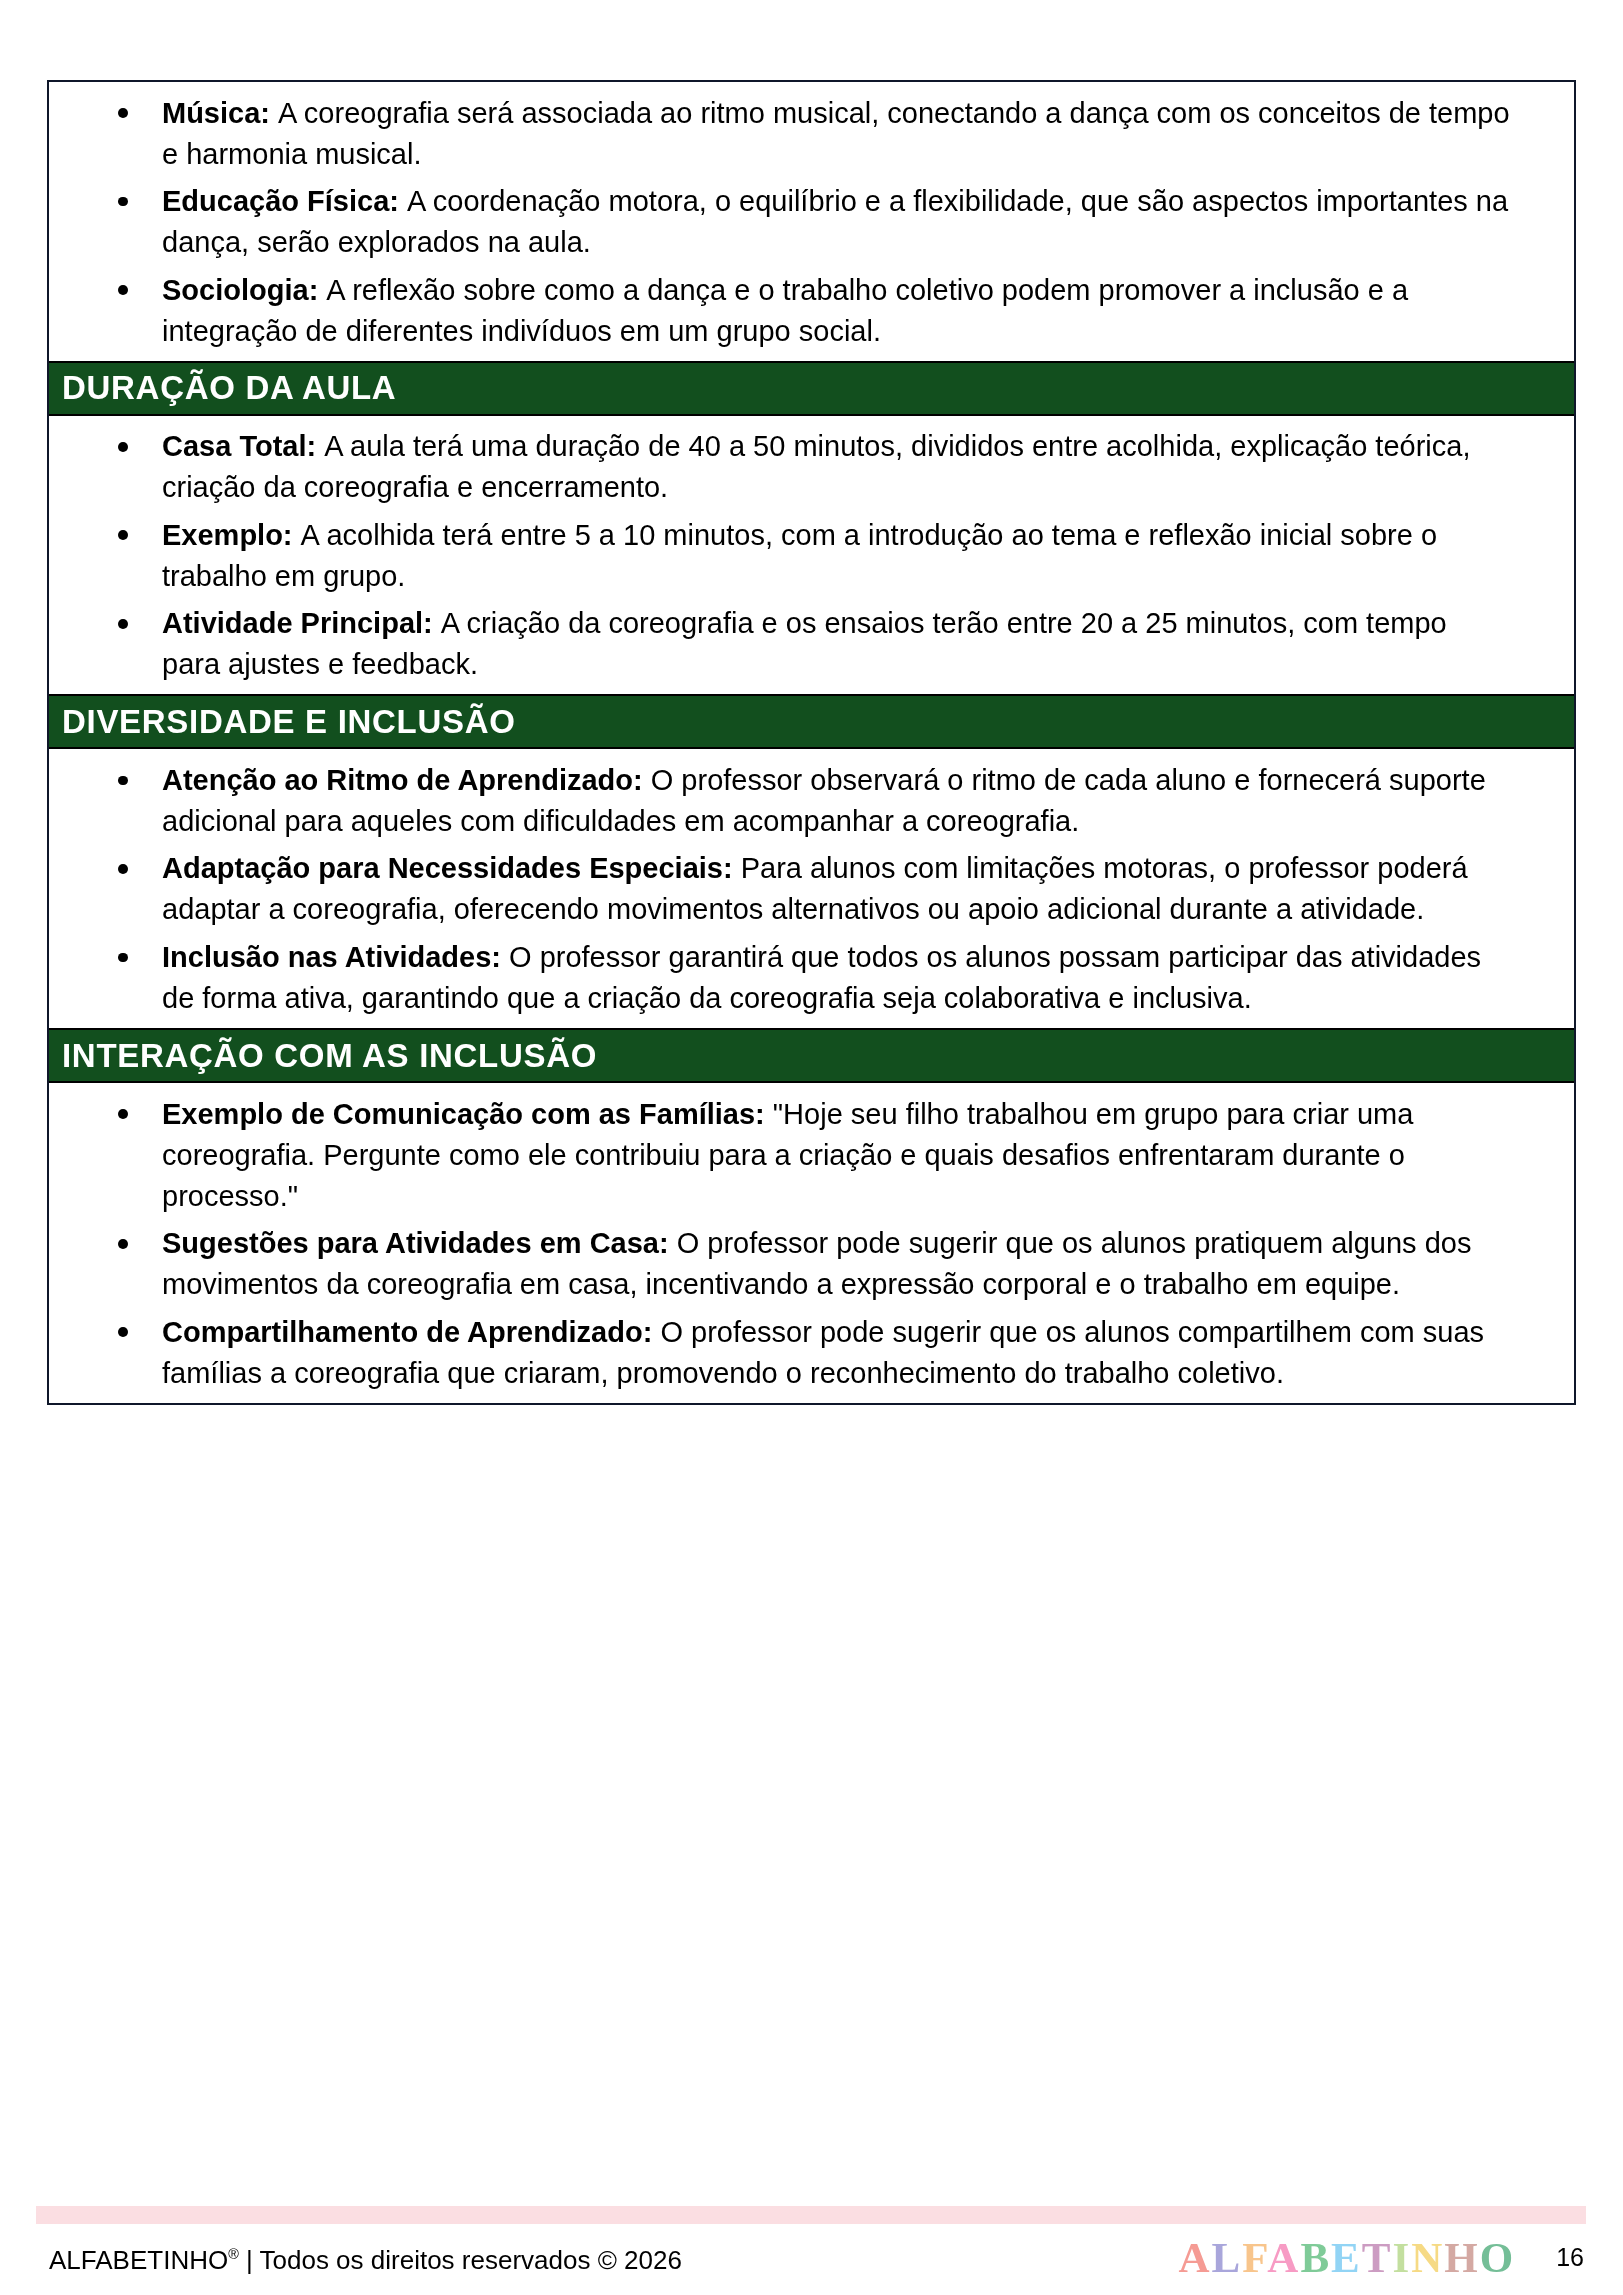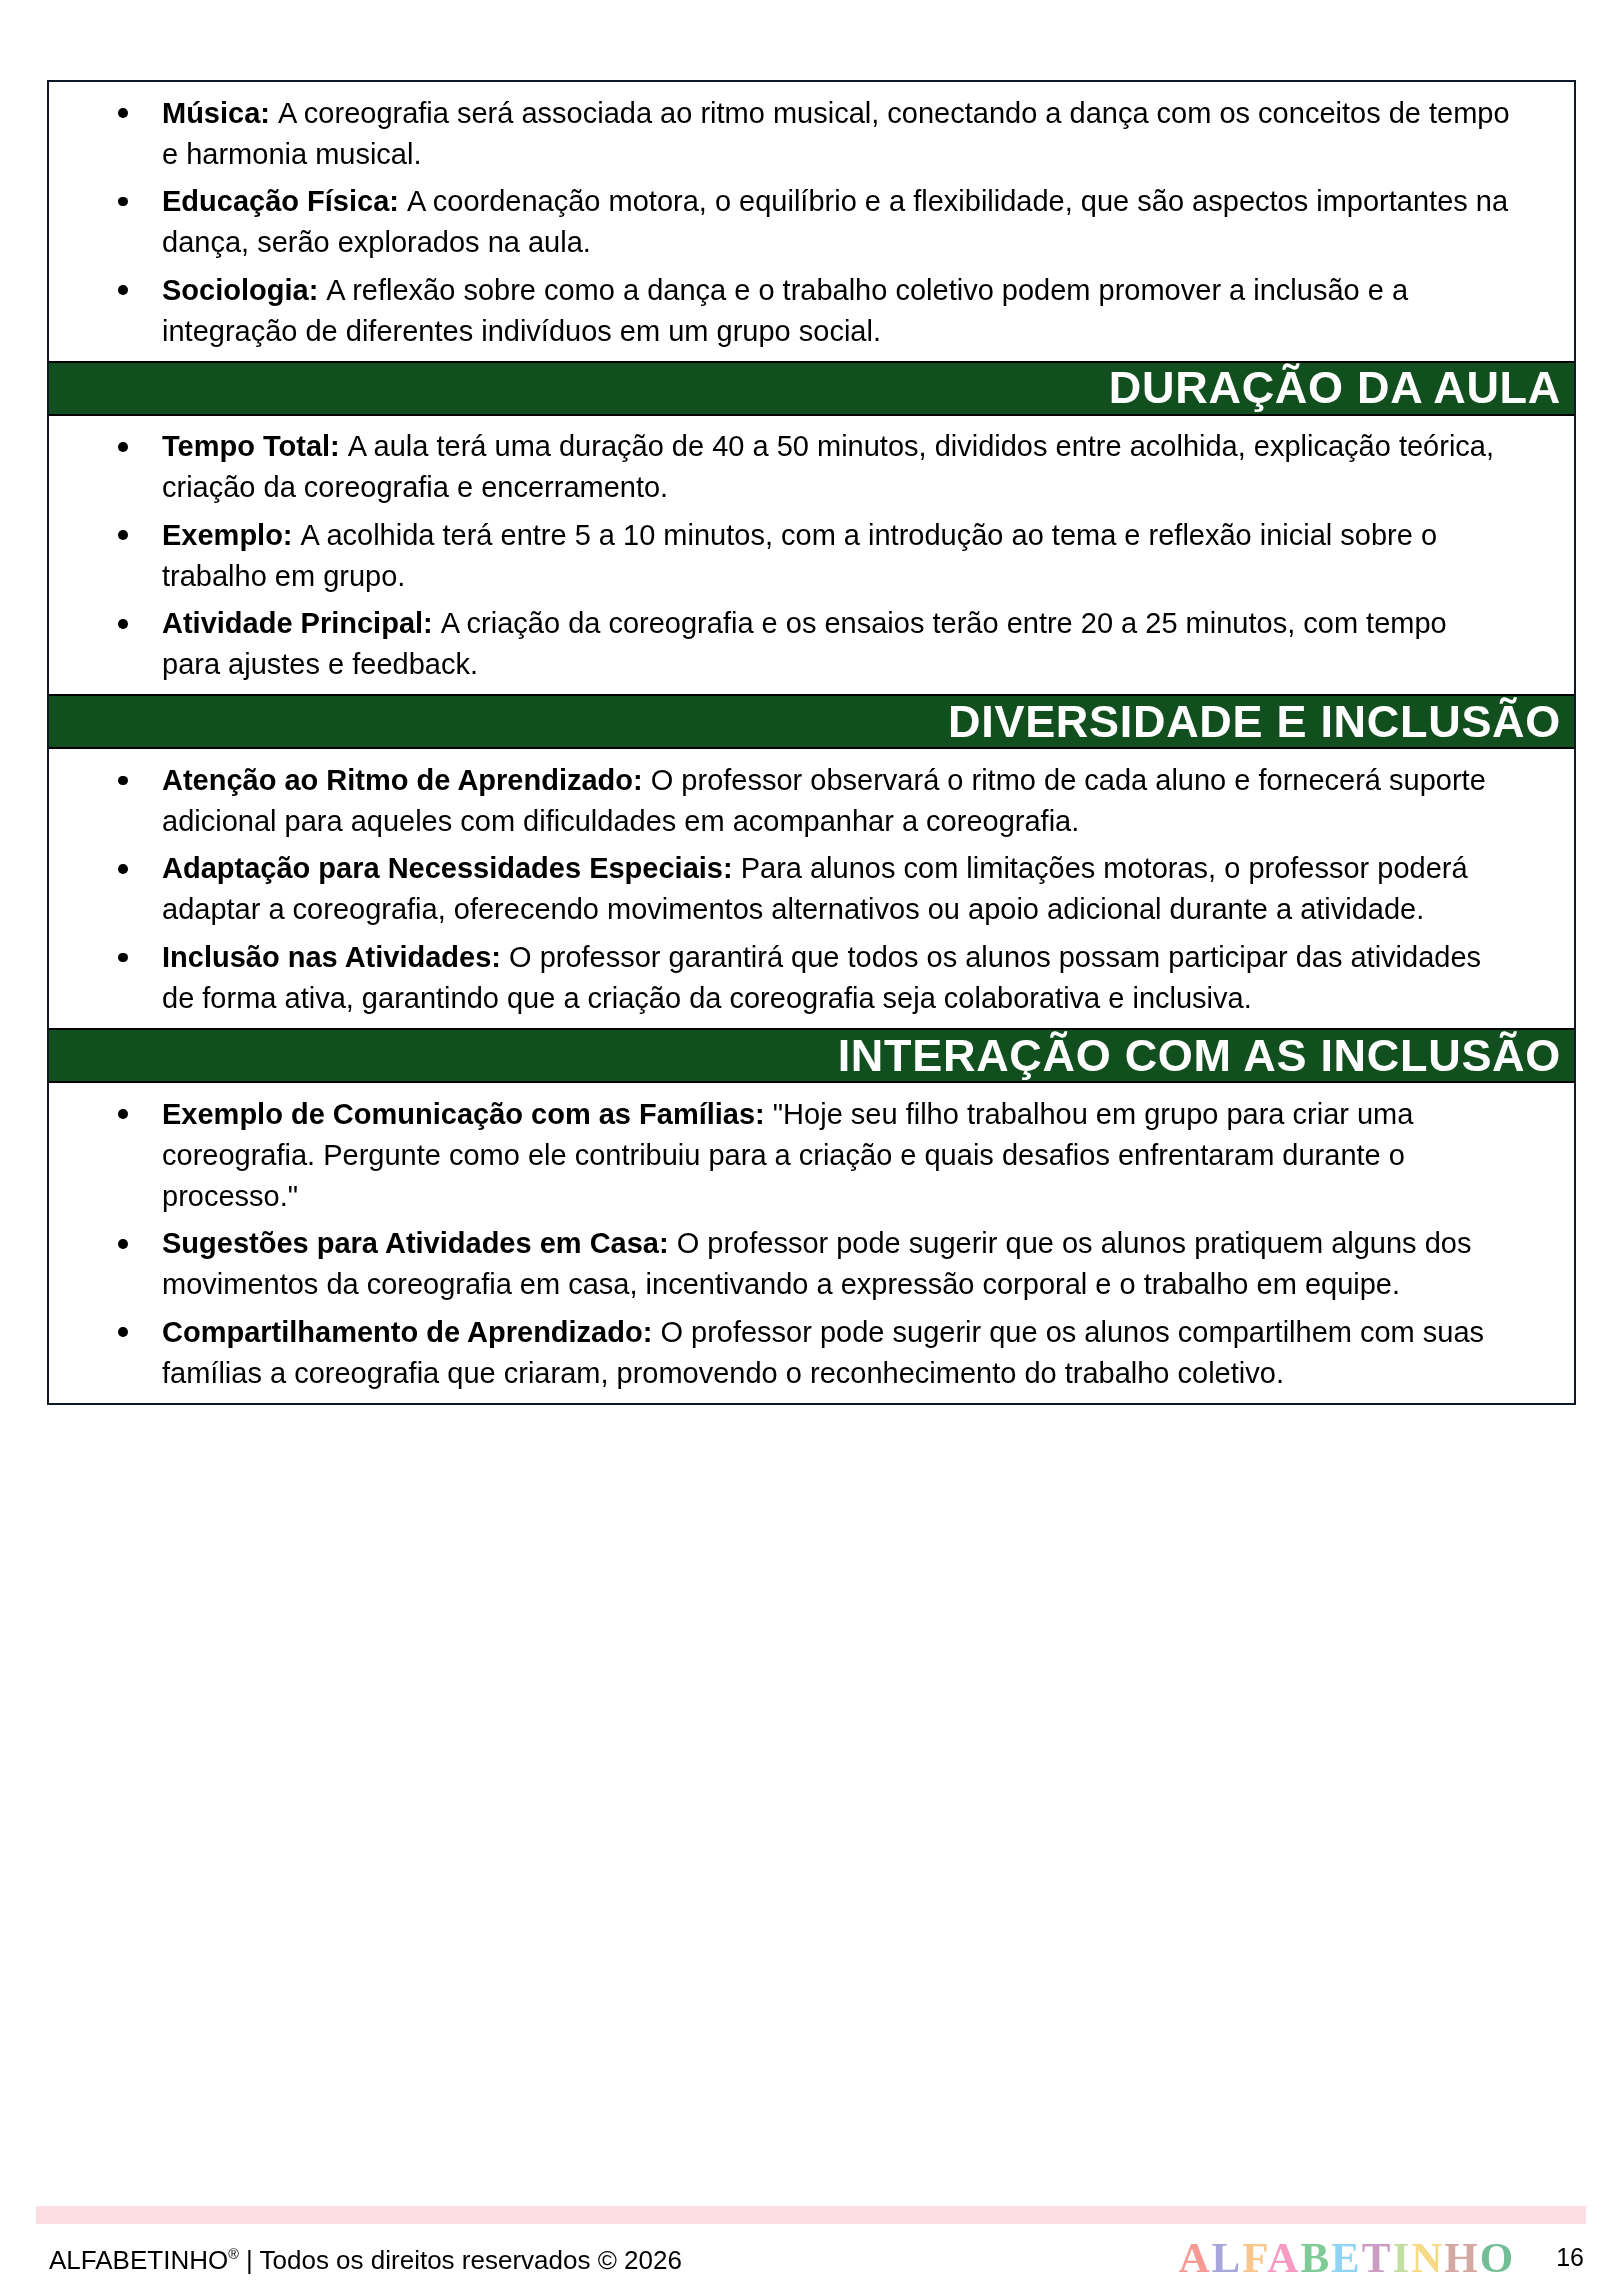--- a/index.html
+++ b/index.html
@@ -45,24 +45,24 @@
     background: #000000;
   }
   .item b { font-weight: 700; }
 
   .section-header {
     background: #124F1E;
     border-top: 2.6px solid #000000;
     border-bottom: 2.6px solid #000000;
     color: #ffffff;
     font-weight: 700;
-    font-size: 45px;
+    font-size: 33px;
     line-height: 38px;
     padding: 6.5px 13px;
-    text-align: right;
+    text-align: left;
     letter-spacing: 0.7px;
   }
 
   
   .pink-bar {
     position: absolute;
     left: 36px;
     top: 2206px;
     width: 1550px;
     height: 18.3px;
@@ -110,21 +110,21 @@
 <div class="page">
 
   <div class="content-box" id="content-box">
       <div class="section-list">
         <div class="item"><b>Música:</b><span>&nbsp;A coreografia será associada ao ritmo musical, conectando a dança com os conceitos de tempo e harmonia musical.</span></div>
         <div class="item"><b>Educação Física:</b><span>&nbsp;A coordenação motora, o equilíbrio e a flexibilidade, que são aspectos importantes na dança, serão explorados na aula.</span></div>
         <div class="item"><b>Sociologia:</b><span>&nbsp;A reflexão sobre como a dança e o trabalho coletivo podem promover a inclusão e a integração de diferentes indivíduos em um grupo social.</span></div>
       </div>
       <div class="section-header">DURAÇÃO DA AULA</div>
       <div class="section-list">
-        <div class="item"><b>Tempo Total:</b><span>&nbsp;A aula terá uma duração de 40 a 50 minutos, divididos entre acolhida, explicação teórica, criação da coreografia e encerramento.</span></div>
+        <div class="item"><b>Casa Total:</b><span>&nbsp;A aula terá uma duração de 40 a 50 minutos, divididos entre acolhida, explicação teórica, criação da coreografia e encerramento.</span></div>
         <div class="item"><b>Exemplo:</b><span>&nbsp;A acolhida terá entre 5 a 10 minutos, com a introdução ao tema e reflexão inicial sobre o trabalho em grupo.</span></div>
         <div class="item"><b>Atividade Principal:</b><span>&nbsp;A criação da coreografia e os ensaios terão entre 20 a 25 minutos, com tempo para ajustes e feedback.</span></div>
       </div>
       <div class="section-header">DIVERSIDADE E INCLUSÃO</div>
       <div class="section-list">
         <div class="item"><b>Atenção ao Ritmo de Aprendizado:</b><span>&nbsp;O professor observará o ritmo de cada aluno e fornecerá suporte adicional para aqueles com dificuldades em acompanhar a coreografia.</span></div>
         <div class="item"><b>Adaptação para Necessidades Especiais:</b><span>&nbsp;Para alunos com limitações motoras, o professor poderá adaptar a coreografia, oferecendo movimentos alternativos ou apoio adicional durante a atividade.</span></div>
         <div class="item"><b>Inclusão nas Atividades:</b><span>&nbsp;O professor garantirá que todos os alunos possam participar das atividades de forma ativa, garantindo que a criação da coreografia seja colaborativa e inclusiva.</span></div>
       </div>
       <div class="section-header">INTERAÇÃO COM AS INCLUSÃO</div>

